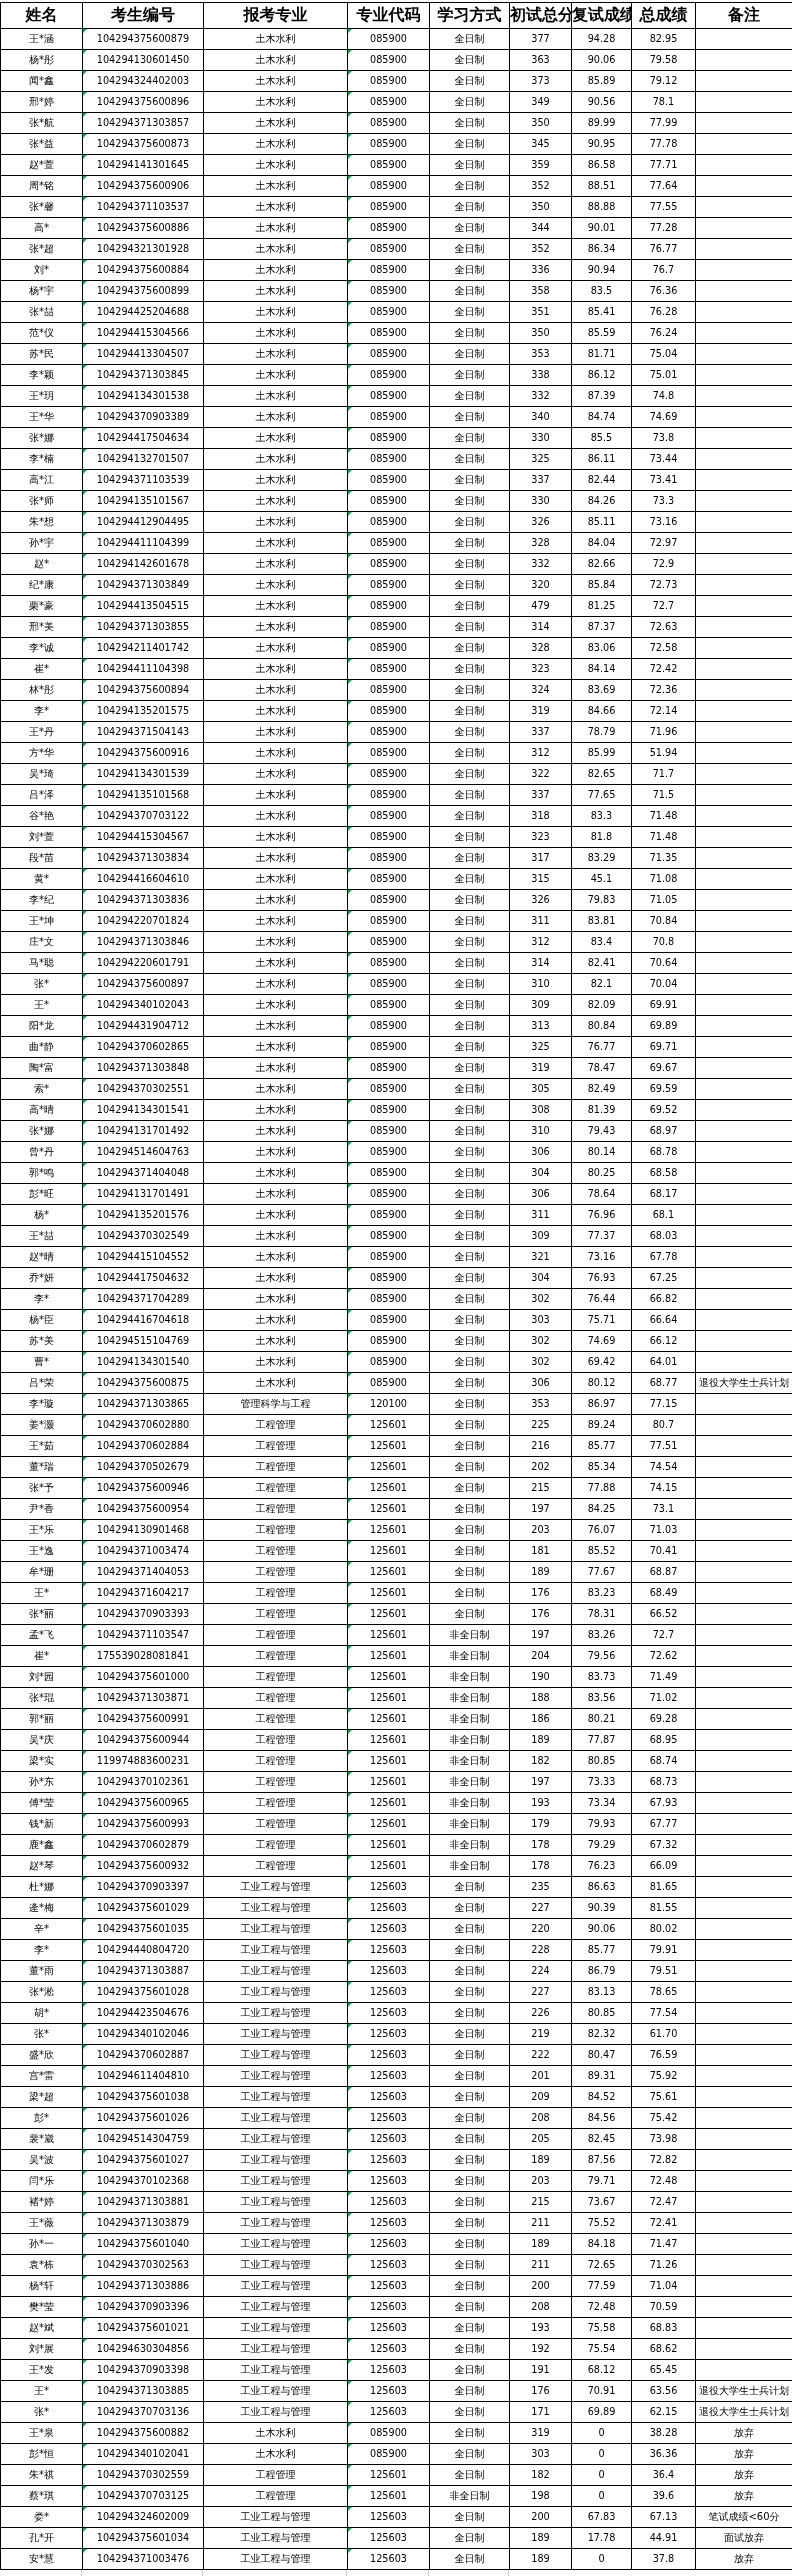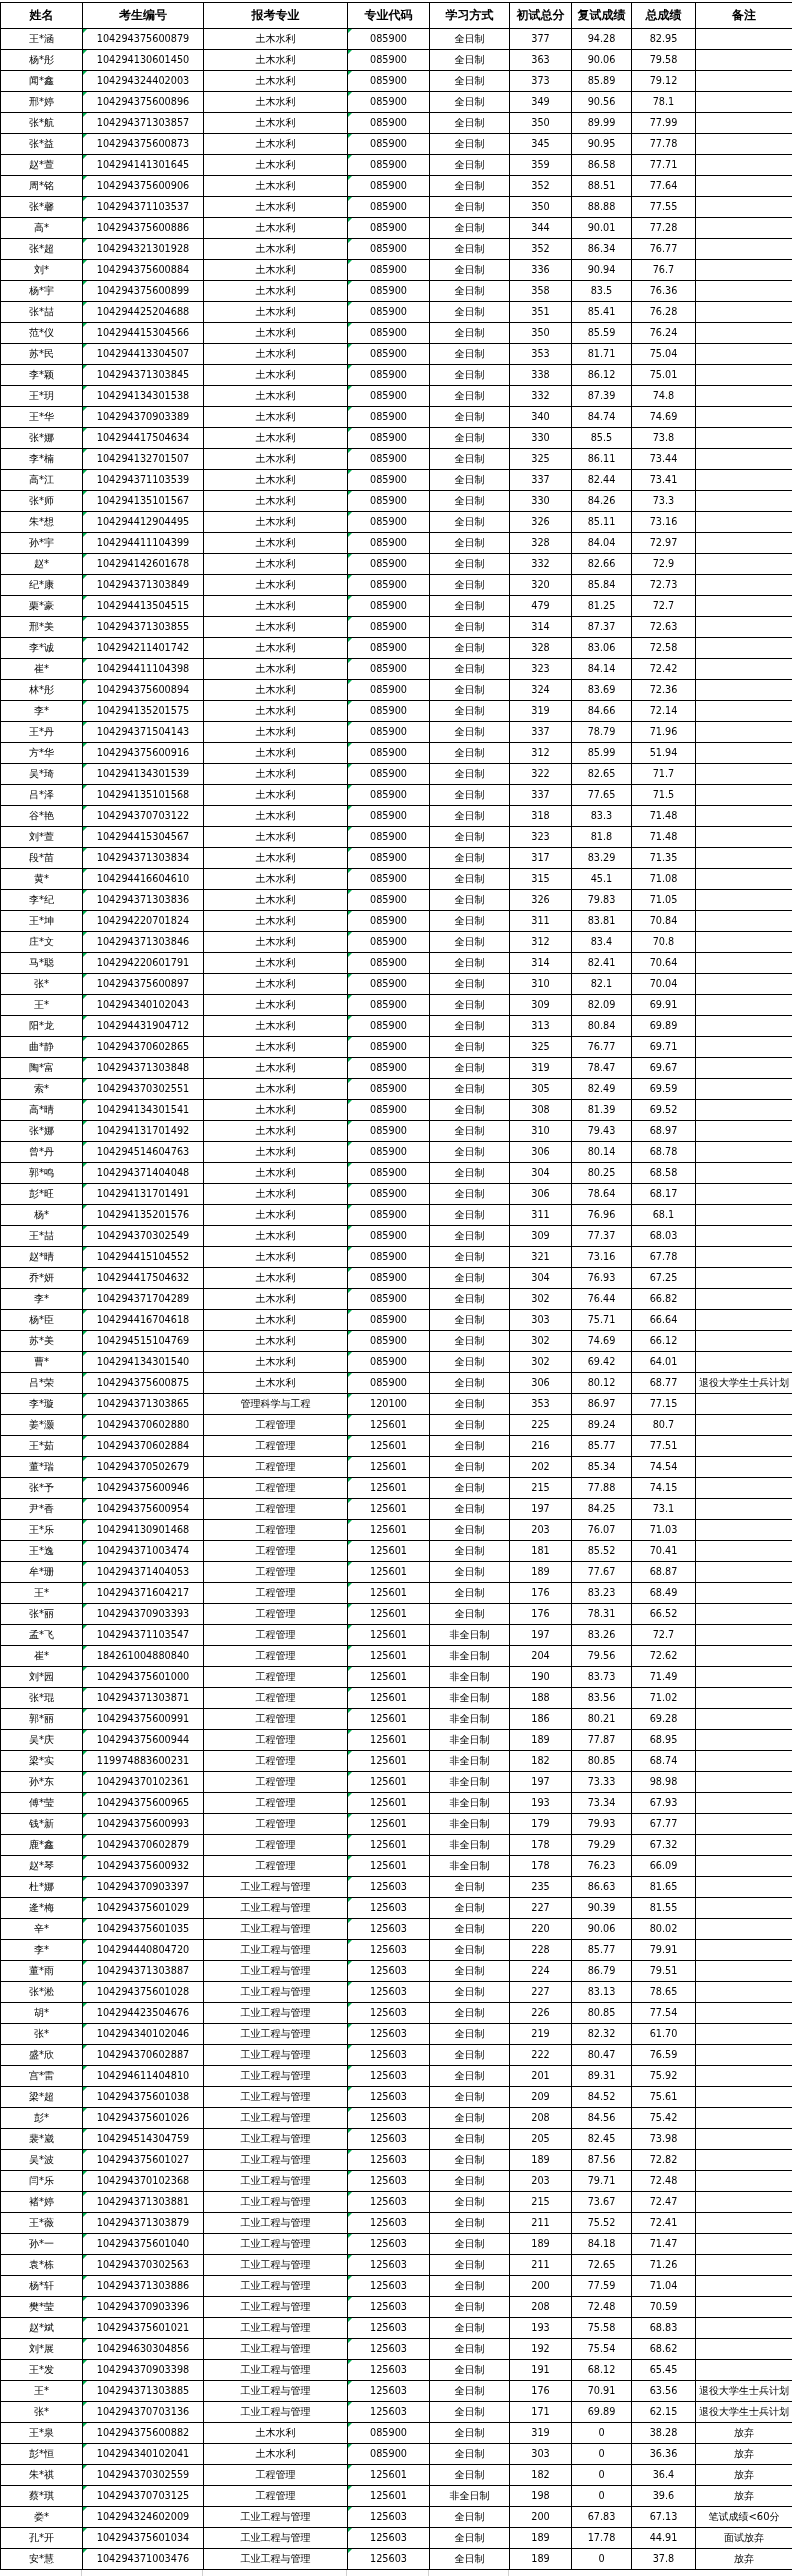--- a/index.html
+++ b/index.html
@@ -1,21 +1,21 @@
 <!DOCTYPE html>
 <html style="font-size:12.4px"><head>
 <meta charset="utf-8">
 <style>
   html,body{margin:0;padding:0;background:#ffffff;}
   body{width:792px;font-family:"DejaVu Sans","Liberation Sans",sans-serif;color:#000;}
   .sheet{padding-top:1.5px;}
   table{border-collapse:collapse;table-layout:fixed;width:792px;}
   th,td{border:0.8px solid #000;text-align:center;vertical-align:middle;padding:0;
         overflow:hidden;white-space:nowrap;position:relative;}
-  th{height:25px;font-size:12px;font-weight:bold;}
+  th{height:25px;font-size:16px;font-weight:bold;}
   td{height:20px;font-size:10px;}
   td.num{font-size:9.7px;}
   .tri{position:absolute;top:0;left:0;width:0;height:0;
        border-top:4.6px solid #00b050;border-right:4.6px solid transparent;}
   
   .below-grid{width:510px;}
   .bg-row{display:flex;}
   .bg-cell{border-right:0.8px solid #d0d0d0;border-bottom:0.8px solid #d0d0d0;height:9.3px;}
   .bg-row.last .bg-cell{border-bottom:none;height:7px;}
   .bg-c0{width:81px;}.bg-c1{width:120px;}.bg-c2{width:143px;}.bg-c3{width:81px;}.bg-c4{width:79px;}
@@ -892,21 +892,21 @@
           <td><span>工程管理</span></td>
           <td class="num"><span class="tri"></span><span>125601</span></td>
           <td><span>非全日制</span></td>
           <td class="num"><span>197</span></td>
           <td class="num"><span>83.26</span></td>
           <td class="num"><span>72.7</span></td>
           <td><span></span></td>
         </tr>
         <tr>
           <td><span>崔*</span></td>
-          <td class="num"><span class="tri"></span><span>184261004880840</span></td>
+          <td class="num"><span class="tri"></span><span>175539028081841</span></td>
           <td><span>工程管理</span></td>
           <td class="num"><span class="tri"></span><span>125601</span></td>
           <td><span>非全日制</span></td>
           <td class="num"><span>204</span></td>
           <td class="num"><span>79.56</span></td>
           <td class="num"><span>72.62</span></td>
           <td><span></span></td>
         </tr>
         <tr>
           <td><span>刘*园</span></td>
@@ -964,21 +964,21 @@
           <td><span></span></td>
         </tr>
         <tr>
           <td><span>孙*东</span></td>
           <td class="num"><span class="tri"></span><span>104294370102361</span></td>
           <td><span>工程管理</span></td>
           <td class="num"><span class="tri"></span><span>125601</span></td>
           <td><span>非全日制</span></td>
           <td class="num"><span>197</span></td>
           <td class="num"><span>73.33</span></td>
-          <td class="num"><span>98.98</span></td>
+          <td class="num"><span>68.73</span></td>
           <td><span></span></td>
         </tr>
         <tr>
           <td><span>傅*莹</span></td>
           <td class="num"><span class="tri"></span><span>104294375600965</span></td>
           <td><span>工程管理</span></td>
           <td class="num"><span class="tri"></span><span>125601</span></td>
           <td><span>非全日制</span></td>
           <td class="num"><span>193</span></td>
           <td class="num"><span>73.34</span></td>

